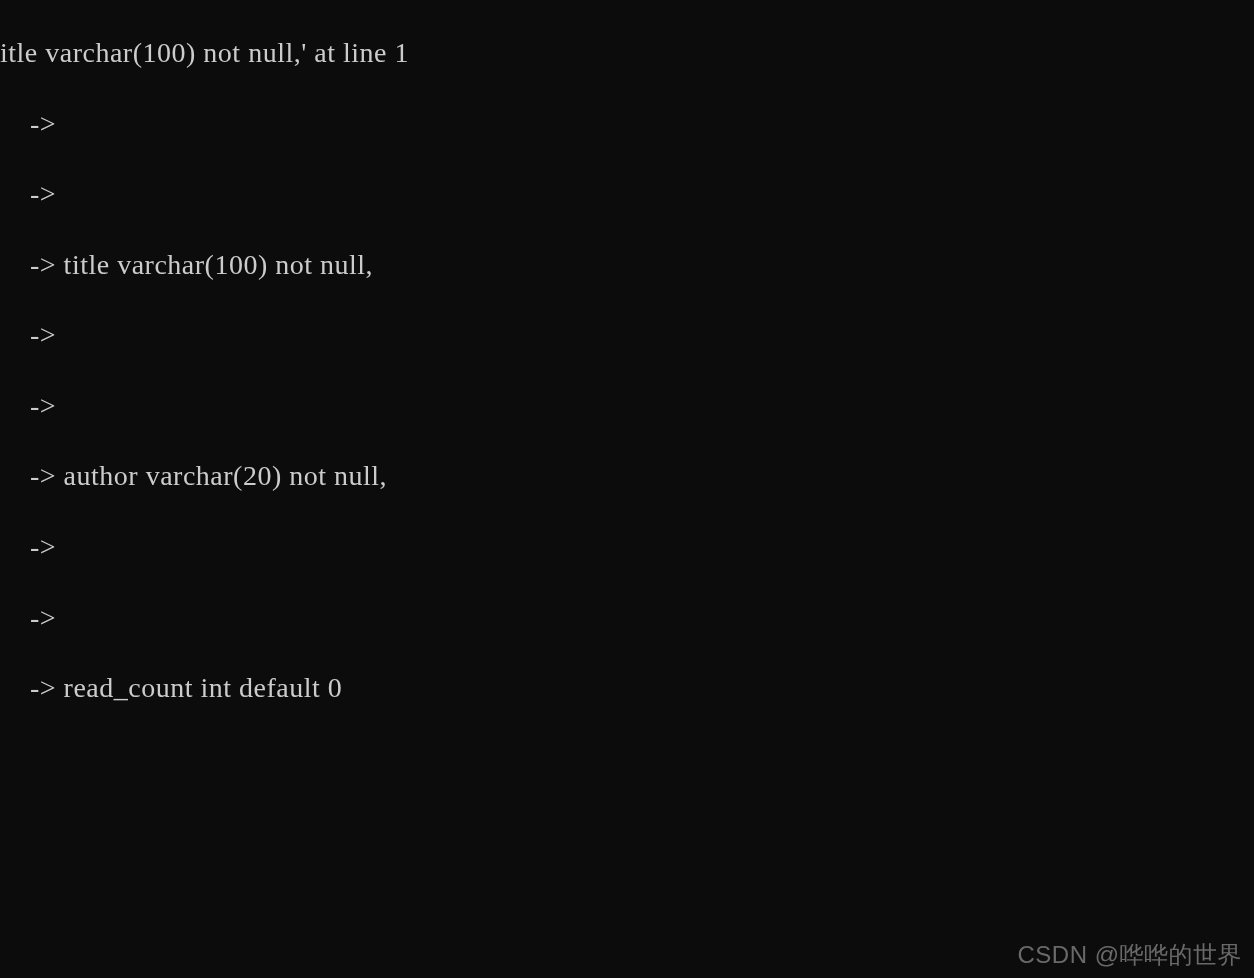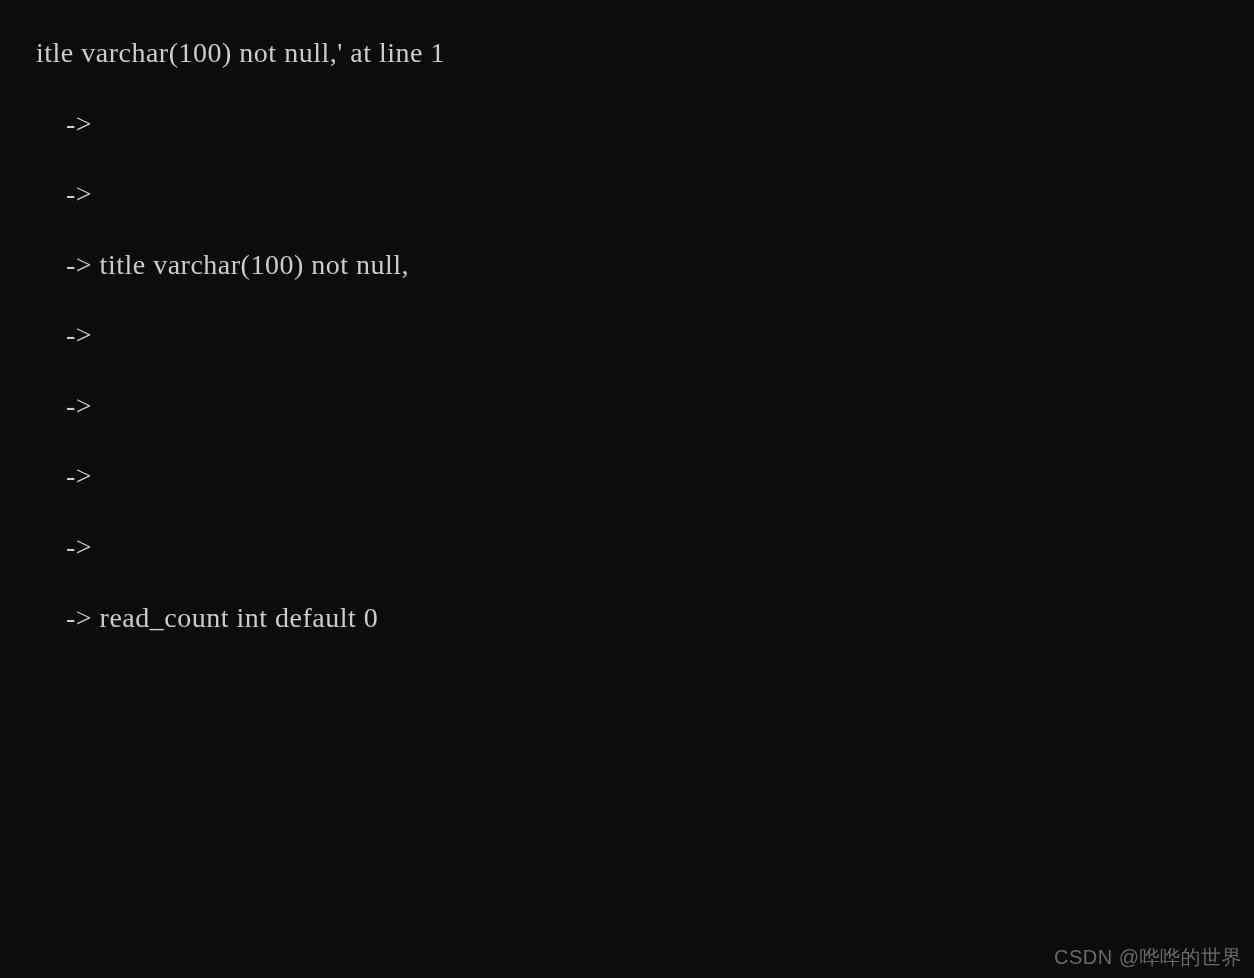--- a/index.html
+++ b/index.html
@@ -19,42 +19,42 @@
       position: relative;
       letter-spacing: 0.5px;
     }
     .terminal {
       padding: 0;
       white-space: pre;
     }
     .line {
       display: block;
       min-height: 35px;
-      padding-left: 36px;
     }
     .watermark {
       position: absolute;
       bottom: 8px;
       right: 12px;
       color: #888888;
-      font-size: 20px;
+      font-size: 24px;
       font-family: "Microsoft YaHei", sans-serif;
       opacity: 0.75;
     }
   </style>
 </head>
 <body>
 
 <div class="terminal">
 <span class="line">itle varchar(100) not null,' at line 1</span>
 <span class="line">    -&gt;</span>
 <span class="line">    -&gt;</span>
 <span class="line">    -&gt; title varchar(100) not null,</span>
 <span class="line">    -&gt;</span>
 <span class="line">    -&gt;</span>
+<span class="line">    -&gt; author varchar(20) not null,</span>
 <span class="line">    -&gt;</span>
 <span class="line">    -&gt;</span>
 <span class="line">    -&gt; read_count int default 0</span>
 
 
 
 
 
 
 

